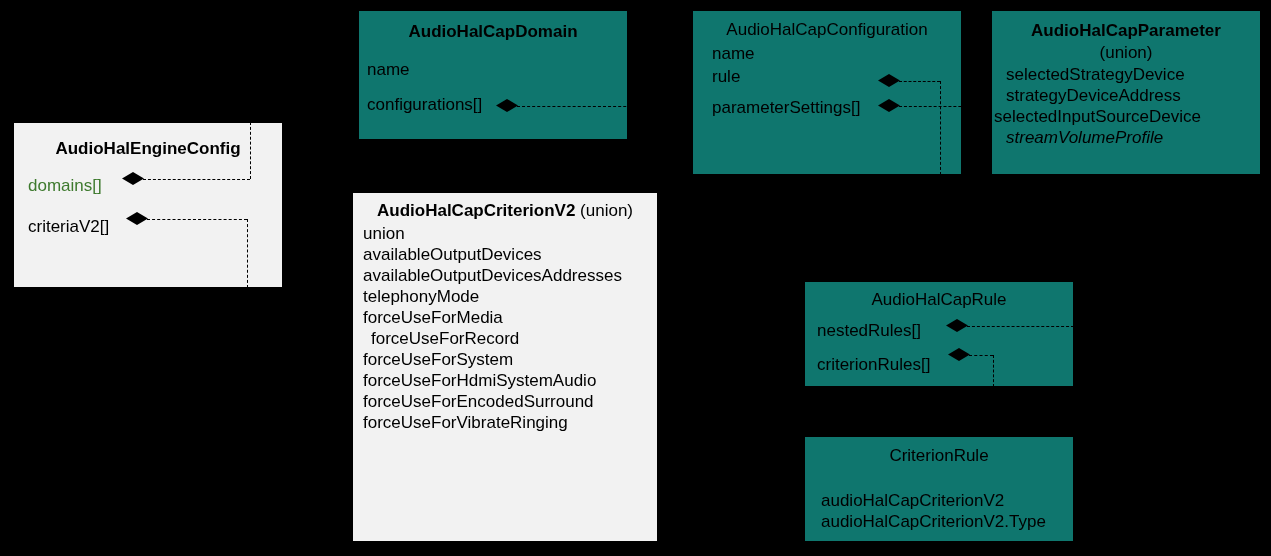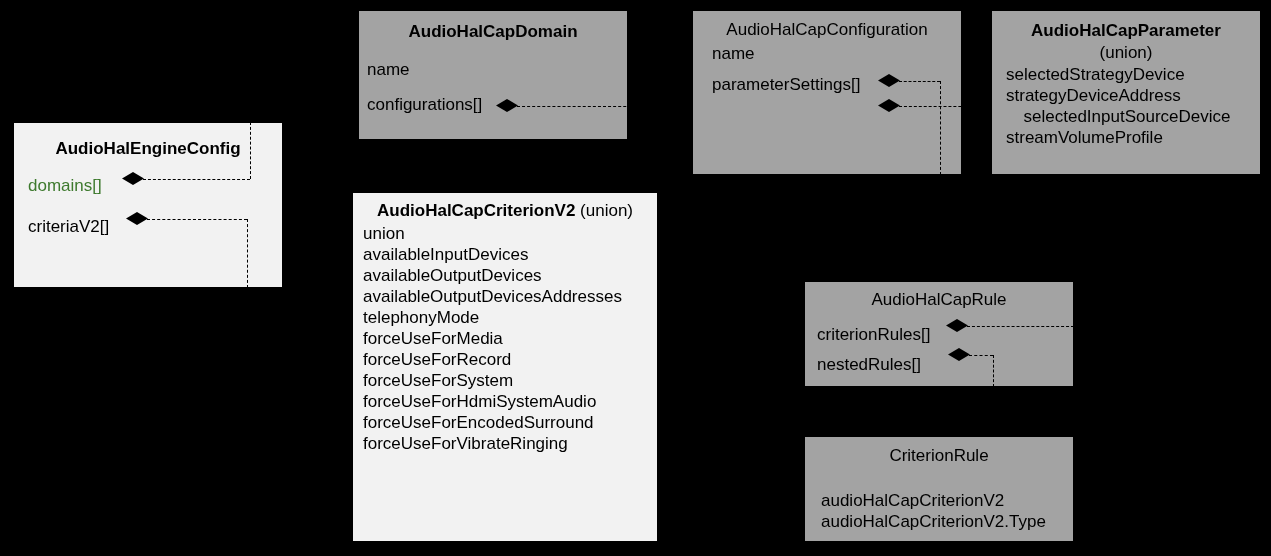--- a/index.html
+++ b/index.html
@@ -14,21 +14,21 @@
     background: #000000;
     overflow: hidden;
     font-family: "Liberation Sans", sans-serif;
   }
   .uml-box {
     position: absolute;
     box-sizing: border-box;
     border: 1px solid #000000;
   }
   .box-grey { background: #f2f2f2; }
-  .box-green { background: #a3a3a3; }
+  .box-green { background: #0f766e; }
 
   .title {
     text-align: center;
     font-size: 17px;
     line-height: 22px;
     color: #000000;
     white-space: nowrap;
   }
   .title.bold { font-weight: bold; }
   .title.sub { font-weight: normal; }
@@ -76,53 +76,53 @@
 
   <div class="uml-box box-green" style="left:358px; top:10px; width:270px; height:130px;">
     <div class="title bold" style="margin-top:10px;">AudioHalCapDomain</div>
     <div class="attr" style="margin-top:16px; margin-left:8px;">name</div>
     <div class="attr" style="margin-top:14px; margin-left:8px;">configurations[]</div>
   </div>
 
   <div class="uml-box box-green" style="left:692px; top:10px; width:270px; height:165px;">
     <div class="title sub" style="margin-top:8px;">AudioHalCapConfiguration</div>
     <div class="attr" style="margin-top:2px; margin-left:19px;">name</div>
+    <div class="attr" style="margin-top:2px; margin-left:19px;">rule</div>
     <div class="attr" style="margin-top:10px; margin-left:19px;">parameterSettings[]</div>
   </div>
 
   <div class="uml-box box-green" style="left:991px; top:10px; width:270px; height:165px;">
     <div class="title bold" style="margin-top:9px;">AudioHalCapParameter</div>
     <div class="title sub">(union)</div>
     <div class="attr" style="margin-left:14px;">selectedStrategyDevice</div>
     <div class="attr" style="margin-left:14px;">strategyDeviceAddress</div>
-    <div class="attr" style="margin-left:2px;text-align:center;">selectedInputSourceDevice</div>
-    <div class="attr" style="margin-left:14px;">streamVolumeProfile</div>
+    <div class="attr" style="margin-left:2px;">selectedInputSourceDevice</div>
+    <div class="attr" style="margin-left:14px;font-style:italic;">streamVolumeProfile</div>
   </div>
 
   <div class="uml-box box-grey" style="left:352px; top:192px; width:306px; height:350px;">
     <div class="title" style="margin-top:7px; text-align:center;">
       <span class="bold" style="font-weight:bold;">AudioHalCapCriterionV2</span><span class="union" style="font-weight:normal;"> (union)</span>
     </div>
     <div class="attr" style="margin-left:10px; margin-top:1px;">union</div>
-    <div class="attr" style="margin-left:10px;">availableInputDevices</div>
     <div class="attr" style="margin-left:10px;">availableOutputDevices</div>
     <div class="attr" style="margin-left:10px;">availableOutputDevicesAddresses</div>
     <div class="attr" style="margin-left:10px;">telephonyMode</div>
     <div class="attr" style="margin-left:10px;">forceUseForMedia</div>
-    <div class="attr" style="margin-left:10px;">forceUseForRecord</div>
+    <div class="attr" style="margin-left:18px;">forceUseForRecord</div>
     <div class="attr" style="margin-left:10px;">forceUseForSystem</div>
     <div class="attr" style="margin-left:10px;">forceUseForHdmiSystemAudio</div>
     <div class="attr" style="margin-left:10px;">forceUseForEncodedSurround</div>
     <div class="attr" style="margin-left:10px;">forceUseForVibrateRinging</div>
   </div>
 
   <div class="uml-box box-green" style="left:804px; top:281px; width:270px; height:106px;">
     <div class="title sub" style="margin-top:7px;">AudioHalCapRule</div>
+    <div class="attr" style="margin-top:9px; margin-left:12px;">nestedRules[]</div>
     <div class="attr" style="margin-top:13px; margin-left:12px;">criterionRules[]</div>
-    <div class="attr" style="margin-top:9px; margin-left:12px;">nestedRules[]</div>
   </div>
 
   <div class="uml-box box-green" style="left:804px; top:436px; width:270px; height:106px;">
     <div class="title sub" style="margin-top:8px;">CriterionRule</div>
     <div class="attr" style="margin-top:23px; margin-left:16px;">audioHalCapCriterionV2</div>
     <div class="attr" style="margin-left:16px;">audioHalCapCriterionV2.Type</div>
   </div>
 
   <div class="diamond" style="left:122px; top:172px;"></div>
   <div class="hline" style="left:143px; top:179px; width:107px;"></div>

